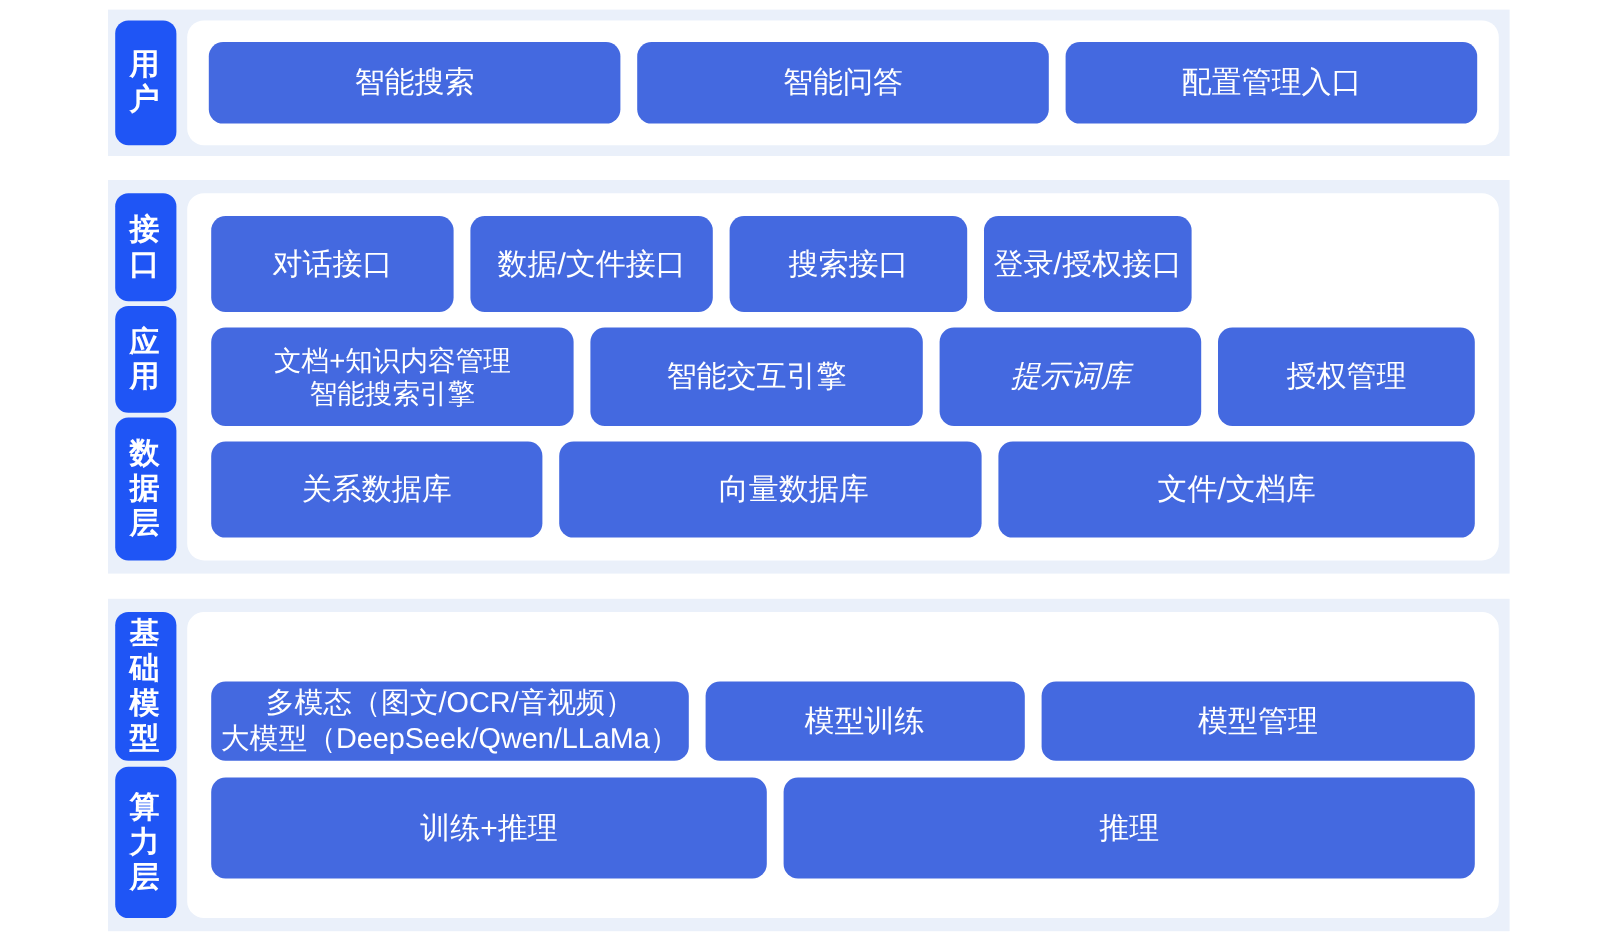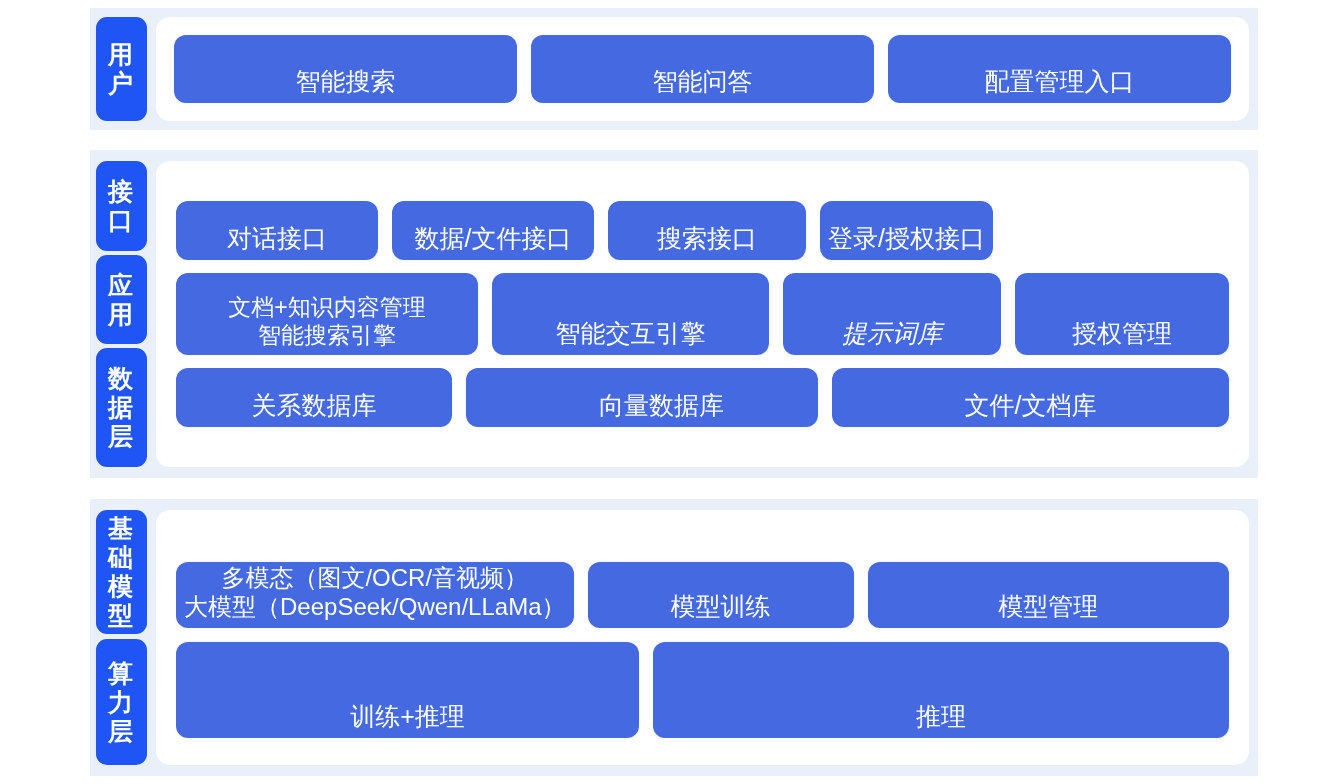--- a/index.html
+++ b/index.html
@@ -77,40 +77,40 @@
   }
 
   
   .box {
     background: #4469e0;
     border-radius: 12px;
     color: #ffffff;
     display: flex;
     flex-direction: column;
     align-items: center;
-    justify-content: flex-end;
+    justify-content: center;
     text-align: center;
     font-size: 25px;
     line-height: 1.28;
     padding: 6px 8px;
     white-space: nowrap;
   }
   .box .ln { display: block; }
   .box.two-line { line-height: 1.22; }
 
   
   #group-user { top: 8px; height: 122px; }
   #group-user .card { padding: 14px 18px; }
   #group-user .box { flex: 1 1 0; height: 68px; }
 
   
   #group-mid { top: 150px; height: 328px; }
   #group-mid .tabs { padding: 11px 0 11px 0; gap: 4px; }
   #group-mid .card { margin: 11px 9px 11px 4px; padding: 13px 20px; gap: 13px; }
-  #group-mid .row { height: 59px; }
+  #group-mid .row { height: 80px; }
   #group-mid .row.app { height: 82px; }
 
   
   #group-mid .row.iface .box:nth-child(1) { flex: 0 0 202px; }
   #group-mid .row.iface .box:nth-child(2) { flex: 0 0 202px; }
   #group-mid .row.iface .box:nth-child(3) { flex: 0 0 198px; }
   #group-mid .row.iface .box:nth-child(4) { flex: 0 0 165px; }
   #group-mid .row.iface .box:nth-child(5) { flex: 1 1 auto; }
 
   
@@ -124,21 +124,21 @@
   #group-mid .row.data .box:nth-child(2) { flex: 0 0 352px; padding-left: 47px; }
   #group-mid .row.data .box:nth-child(3) { flex: 1 1 auto; }
 
   
   #group-bottom { top: 499px; height: 277px; }
   #group-bottom .tabs { padding: 11px 0; gap: 5px; }
   #group-bottom .tabs .tab:nth-child(1) { flex: 0 0 124px; }
   #group-bottom .tabs .tab:nth-child(2) { flex: 1 1 auto; }
   #group-bottom .card { margin: 11px 9px 11px 4px; padding: 14px 20px; gap: 14px; }
   #group-bottom .row.model { height: 66px; margin-top: 24px; }
-  #group-bottom .row.compute { height: 96px; }
+  #group-bottom .row.compute { height: 84px; }
   #group-bottom .row.model .box:nth-child(1) { flex: 0 0 397px; font-size: 24px; }
   #group-bottom .row.model .box:nth-child(2) { flex: 0 0 266px; }
   #group-bottom .row.model .box:nth-child(3) { flex: 1 1 auto; }
   #group-bottom .row.compute .box:nth-child(1) { flex: 0 0 463px; }
   #group-bottom .row.compute .box:nth-child(2) { flex: 1 1 auto; }
 </style>
 </head>
 <body>
 
 <div id="diagram">

